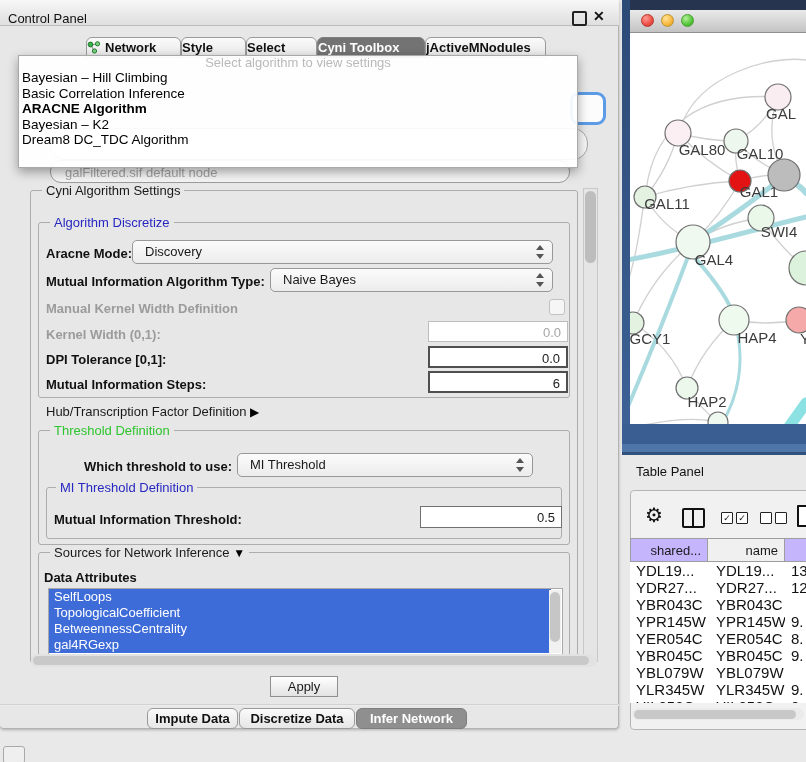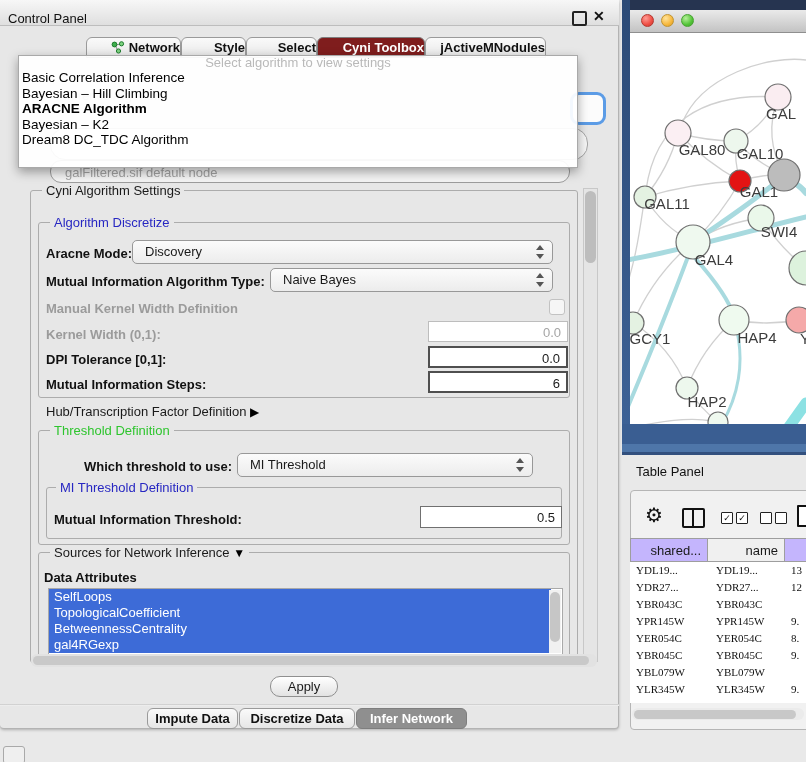--- a/index.html
+++ b/index.html
@@ -12,22 +12,22 @@
   .cp-bg{left:0;top:4;width:619px;height:729px;background:#E7E7E7;border:1px solid #B3B3B3;
          border-left:none;border-radius:0 3px 4px 4px;box-shadow:0 1px 3px rgba(0,0,0,.25);box-sizing:border-box;}
   .cp-titlebar{left:0;top:4;width:619px;height:26px;background:linear-gradient(#F7F7F7,#DFDFDF);
          border-bottom:1px solid #BDBDBD;box-sizing:border-box;}
   .cp-title{left:8px;top:11px;font-size:13px;color:#111;}
   .float-ico{left:572px;top:11px;width:11px;height:11px;border:2px solid #222;border-radius:2px;}
   .close-ico{left:593px;top:8px;font-size:14px;font-weight:700;color:#111;}
 
   .tab{position:absolute;top:37px;height:21px;box-sizing:border-box;border:1px solid #9A9A9A;
        border-radius:6px 6px 0 0;background:linear-gradient(#FAFAFA,#E8E8E8);
-       font-size:13px;font-weight:700;color:#111;text-align:right;line-height:20px;overflow:hidden;}
-  .tab.sel{background:#7f1d1d;color:#FFF;border-color:#7E7E7E;}
+       font-size:13px;font-weight:700;color:#111;text-align:left;line-height:20px;overflow:hidden;}
+  .tab.sel{background:#737373;color:#FFF;border-color:#7E7E7E;}
   .btab{position:absolute;top:708px;height:21px;box-sizing:border-box;border:1px solid #9A9A9A;
        border-radius:6px;background:linear-gradient(#FAFAFA,#E6E6E6);
        font-size:13px;font-weight:700;color:#111;text-align:center;line-height:19px;}
   .btab.sel{background:#8F8F8F;color:#FFF;border-color:#7E7E7E;}
   .neticon{display:inline-block;width:14px;height:13px;vertical-align:-2px;margin-right:4px;}
 
   
   .ghost-label{left:56px;top:88px;font-size:13px;color:#777;opacity:.5;}
   .ghost-combo{left:50px;top:128px;width:536px;height:30px;border:1px solid #A5A5A5;border-radius:15px;background:#F5F5F5;}
   .ghost-blue-btn{left:570px;top:92px;width:30px;height:27px;border:3px solid #5C9CE6;border-radius:9px;background:#FCFCFC;}
@@ -63,21 +63,21 @@
   .attr-list{left:48px;top:588px;width:515px;height:67px;background:#FFF;border:1px solid #A9A9A9;overflow:hidden;box-sizing:border-box;}
   .attr-item{height:15.9px;line-height:15.9px;background:#3D6BD7;color:#FFF;font-size:13px;padding-left:5px;width:497px;}
   .lscroll{left:549px;top:590px;width:12px;height:63px;background:#F1F1F1;}
   .lthumb{left:550px;top:592px;width:10px;height:50px;background:#C6C6C6;border-radius:5px;}
 
   .vtrack{left:583px;top:188px;width:15px;height:474px;background:#E5E5E5;border:1px solid #C8C8C8;box-sizing:border-box;}
   .vthumb{left:585px;top:191px;width:11px;height:72px;background:#BDBDBD;border-radius:6px;}
   .htrack{left:31px;top:654px;width:566px;height:13px;background:#E2E2E2;border-radius:6px;}
   .hthumb{left:33px;top:656px;width:556px;height:9px;background:#C9C9C9;border-radius:5px;}
 
-  .apply{left:270px;top:676px;width:68px;height:21px;border:1px solid #8F8F8F;border-radius:10px;
+  .apply{left:270px;top:676px;width:68px;height:21px;border:1px solid #8F8F8F;border-radius:0;
          background:linear-gradient(#FFFFFF,#E2E2E2);font-size:13px;text-align:center;line-height:20px;box-sizing:border-box;}
   .sep{left:0;top:704px;width:619px;height:2px;background:linear-gradient(#C4C4C4,#FAFAFA);}
 
   .corner-btn{left:3px;top:746px;width:20px;height:16px;border:1px solid #A9A9A9;border-radius:3px;background:#EFEFEF;}
 
   
   .nw-left{left:622px;top:0;width:8px;height:455px;background:linear-gradient(#2C4A76,#3E6398);}
   .nw-top{left:622px;top:0;width:184px;height:10px;background:#263450;}
   .nw-titlebar{left:630px;top:10px;width:176px;height:23px;background:linear-gradient(#EAEAEA,#C3C3C3);
                border-bottom:1px solid #8F8F8F;box-sizing:border-box;}
@@ -101,21 +101,21 @@
          line-height:10px;text-align:center;color:#111;background:#FFF;}
   .doc-ico{left:797px;top:505px;width:13px;height:18px;border:2px solid #111;border-radius:1px;background:#FFF;}
 
   .tbl-head{left:630px;top:538px;width:176px;height:24px;display:grid;grid-template-columns:78px 77px 60px;}
   .tbl-head .hc{box-sizing:border-box;border:1px solid #9E9E9E;border-left:none;font-size:13px;
                 text-align:right;padding:4px 6px 0 0;background:#F0F0F0;overflow:hidden;}
   .tbl-head .hc.hl{background:#c4b5fd;}
   .tbl-head .hc:first-child{border-left:1px solid #9E9E9E;}
   .tbl-body{left:630px;top:562px;width:176px;height:141px;background:#FFF;overflow:hidden;}
   .trow{display:grid;grid-template-columns:78px 77px 60px;height:17px;}
-  .trow .tc{font-size:11px;line-height:17px;color:#111;overflow:hidden;white-space:nowrap;font-family:Liberation Serif, serif;}
+  .trow .tc{font-size:15px;line-height:17px;color:#111;overflow:hidden;white-space:nowrap;}
   .trow .tc.c0{padding-left:6px;} .trow .tc.c1{padding-left:8px;} .trow .tc.c2{padding-left:6px;}
   .tp-htrack{left:632px;top:708px;width:172px;height:12px;background:#EBEBEB;border-radius:6px;}
   .tp-hthumb{left:634px;top:710px;width:162px;height:9px;background:#C8C8C8;border-radius:5px;}
 </style>
 </head>
 <body>
 
 <div id="root">
 
   <div class="layer">
@@ -140,22 +140,22 @@
       </div>
 
     <div class="abs ghost-label">Inference Algorithm</div>
     <div class="abs ghost-combo"></div>
     <div class="abs ghost-blue-btn"></div>
     <div class="abs gal-combo">galFiltered.sif default node</div>
 
     <div class="abs dropdown">
       <div class="dd-head">Select algorithm to view settings</div>
       <div id="algo-items">
+          <div class="dd-item">Bayesian – Hill Climbing</div>
           <div class="dd-item">Basic Correlation Inference</div>
-          <div class="dd-item">Bayesian – Hill Climbing</div>
           <div class="dd-item bold">ARACNE Algorithm</div>
           <div class="dd-item">Bayesian – K2</div>
           <div class="dd-item">Dream8 DC_TDC Algorithm</div>
         </div>
     </div>
 
     <div class="grp" style="left:30px;top:190px;width:548px;height:473px;"></div>
     <div class="grp-title" style="left:42px;top:184px;">Cyni Algorithm Settings</div>
 
     <div class="grp" style="left:38px;top:222px;width:532px;height:176px;"></div>

